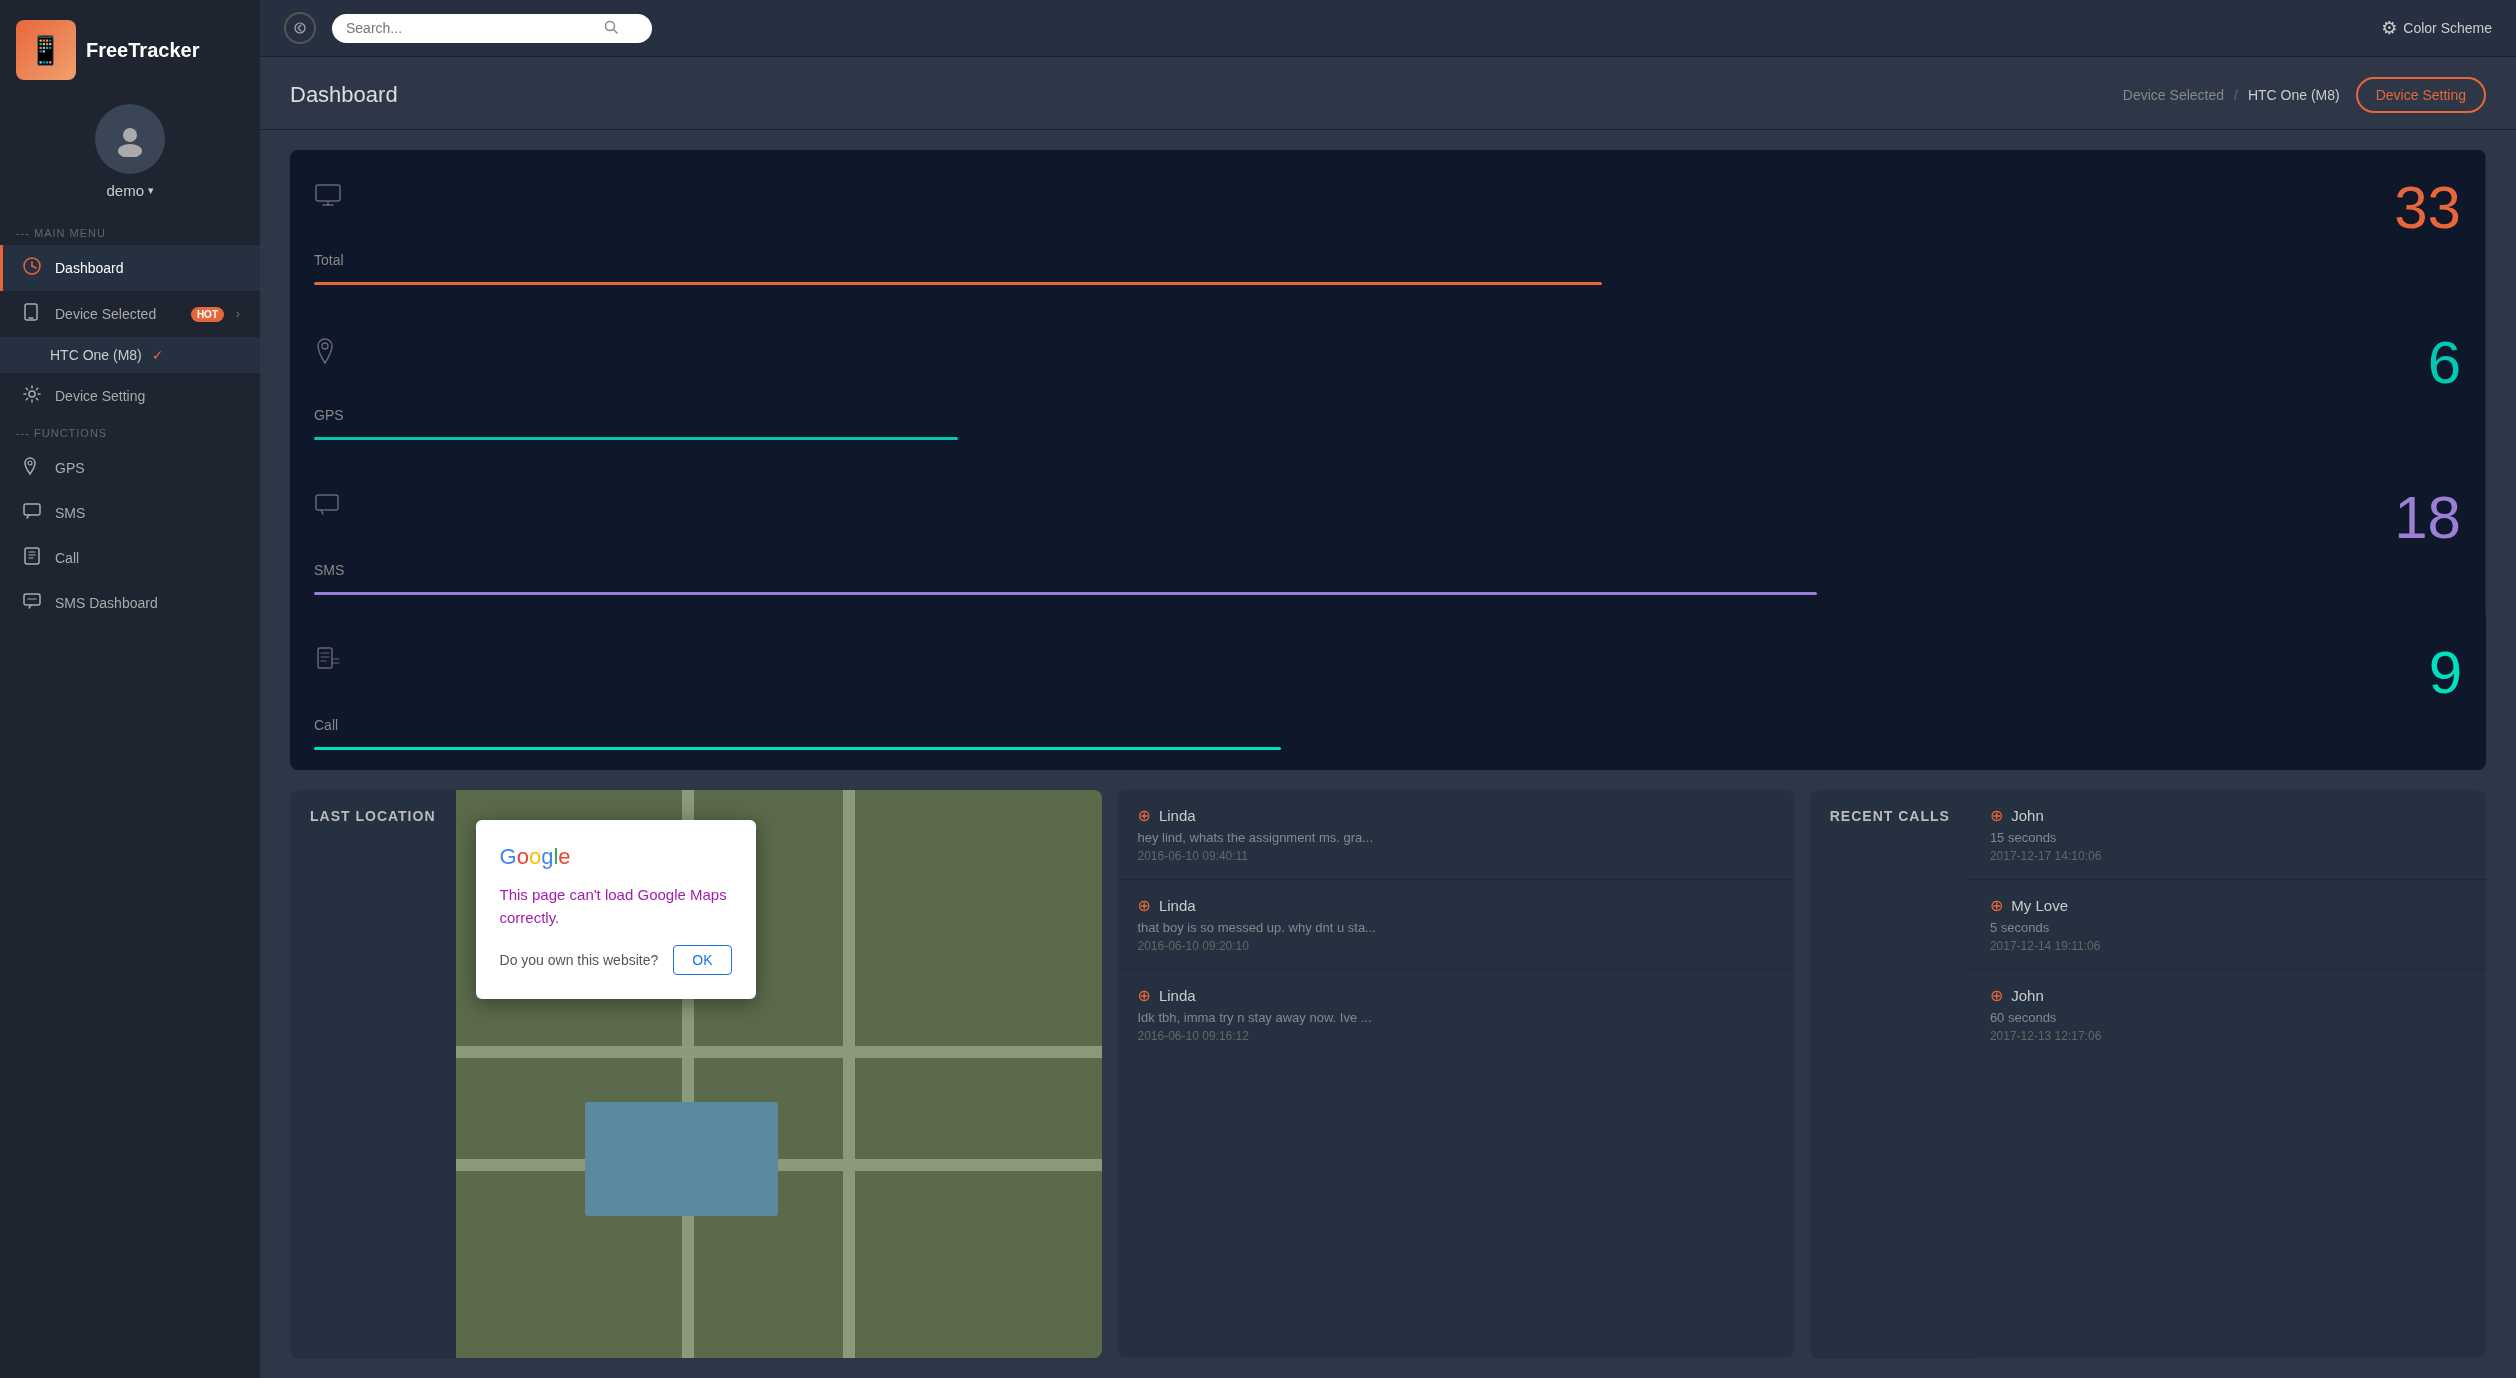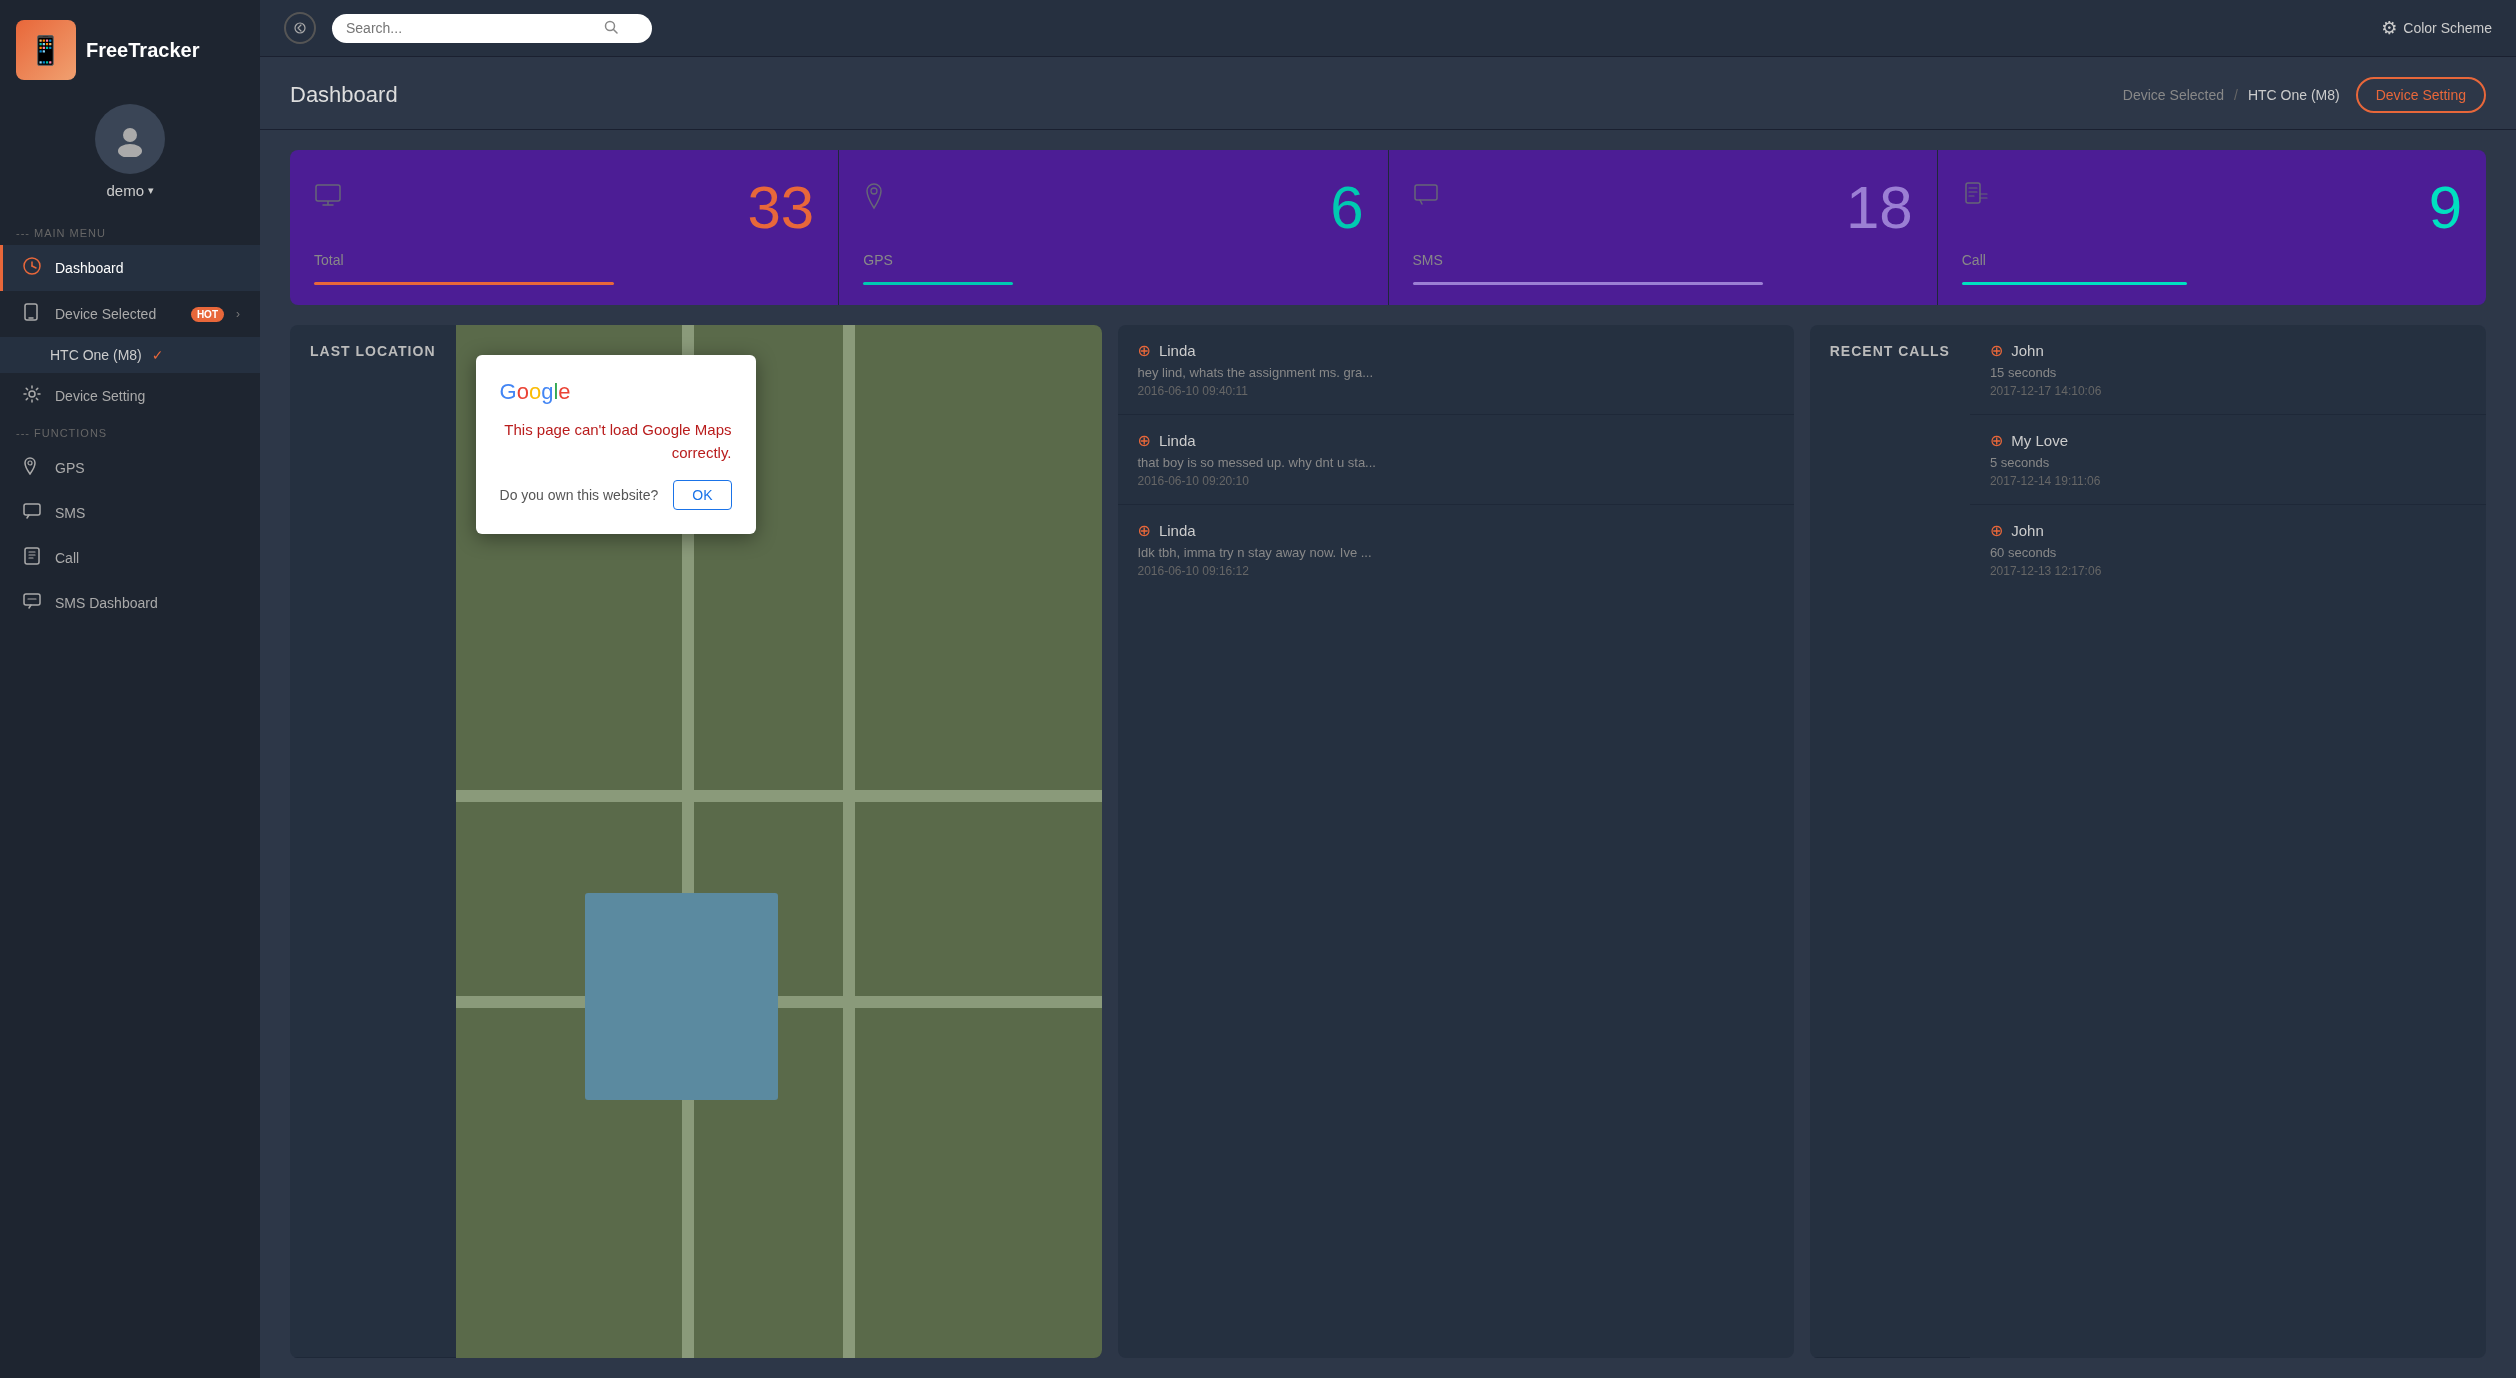--- a/index.html
+++ b/index.html
@@ -196,24 +196,25 @@
       padding: 8px 18px;
       border-radius: 20px;
       font-size: 14px;
       cursor: pointer;
       font-weight: 500;
     }
 
     
     #stats-row {
       display: flex;
-      background: #4c1d95;
+      background: #0f172a;
       margin: 20px 30px 0;
       border-radius: 8px;
       overflow: hidden;
+      flex-direction: column;
     }
     .stat-card {
       flex: 1;
       padding: 28px 24px 20px;
       display: flex;
       flex-direction: column;
       position: relative;
       border-right: 1px solid #1e2838;
     }
     .stat-card:last-child { border-right: none; }
@@ -309,24 +310,23 @@
     }
     .google-logo span.g-blue { color: #4285F4; }
     .google-logo span.g-red { color: #EA4335; }
     .google-logo span.g-yellow { color: #FBBC05; }
     .google-logo span.g-green { color: #34A853; }
     .google-logo span.g-blue2 { color: #4285F4; }
     .google-logo span.g-red2 { color: #EA4335; }
     .google-msg {
       font-size: 15px;
       font-weight: 500;
-      color: #b91c1c;
+      color: #a21caf;
       margin-bottom: 16px;
       line-height: 1.5;
-      text-align: right;
     }
     .google-ask {
       font-size: 14px;
       color: #555;
       display: flex;
       align-items: center;
       justify-content: space-between;
     }
     .ok-btn {
       color: #1a73e8;

